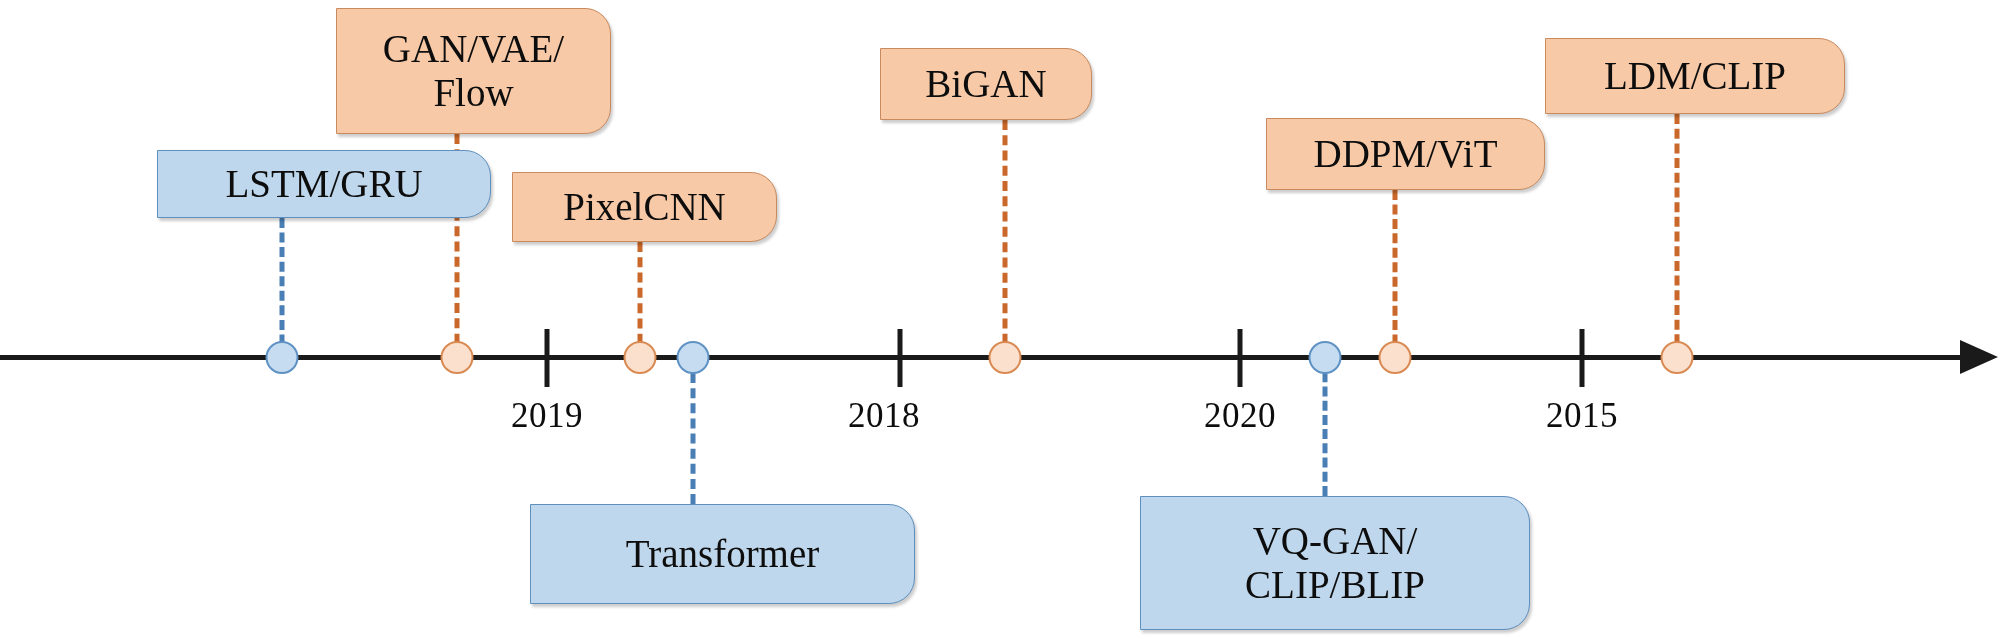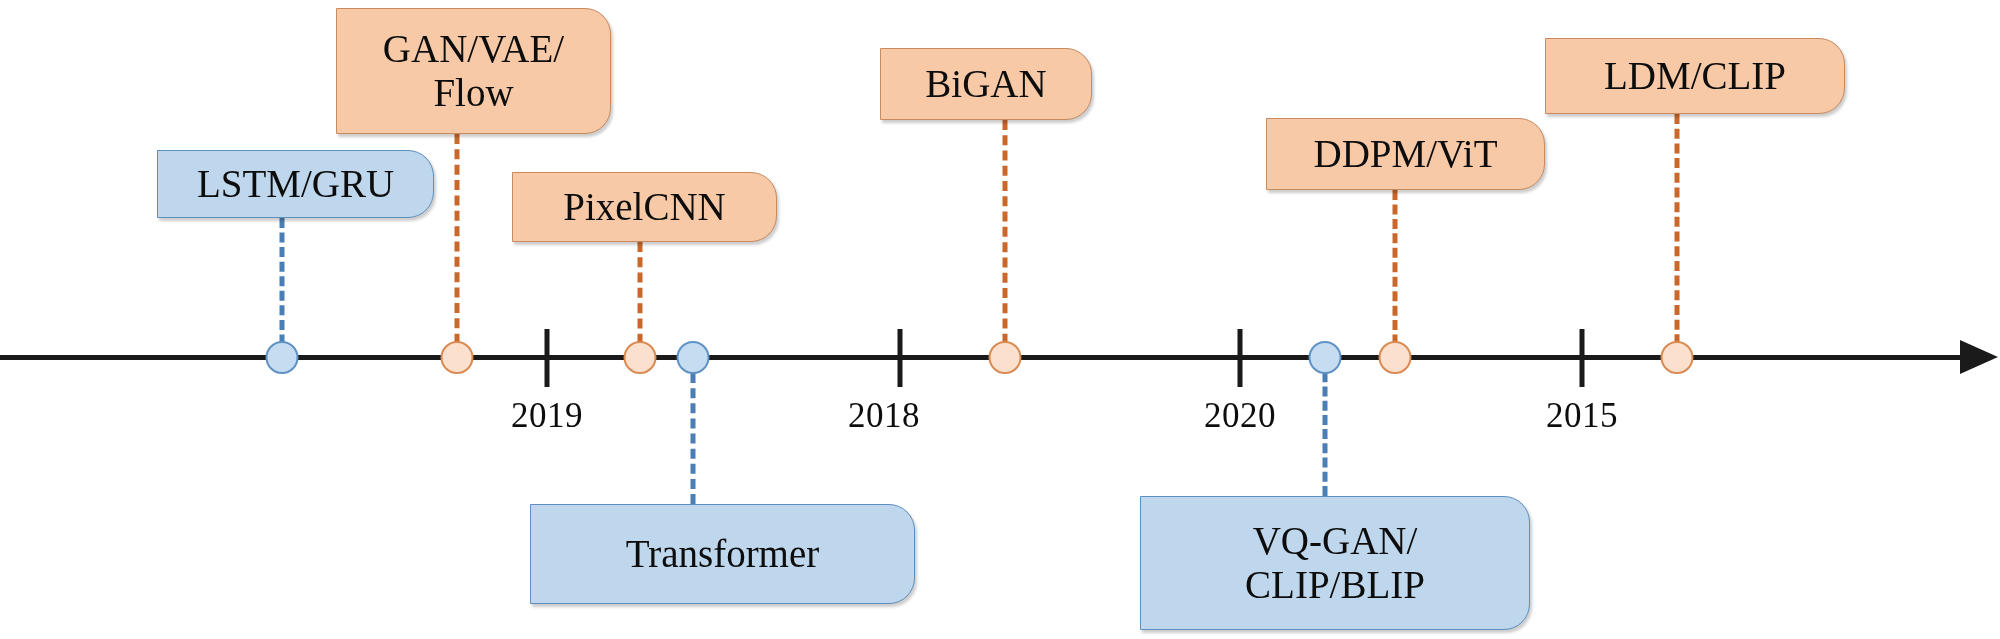--- a/index.html
+++ b/index.html
@@ -120,21 +120,21 @@
       <div class="marker blue" style="left: 282px;"></div>
       <div class="marker orange" style="left: 457px;"></div>
       <div class="marker orange" style="left: 640px;"></div>
       <div class="marker blue" style="left: 693px;"></div>
       <div class="marker orange" style="left: 1005px;"></div>
       <div class="marker blue" style="left: 1325px;"></div>
       <div class="marker orange" style="left: 1395px;"></div>
       <div class="marker orange" style="left: 1677px;"></div>
     </div>
   <div id="boxes-layer">
-      <div class="box blue" style="left: 157px; top: 150px; width: 277px; height: 68px;">LSTM/GRU</div>
+      <div class="box blue" style="left: 157px; top: 150px; width: 334px; height: 68px;">LSTM/GRU</div>
       <div class="box orange" style="left: 336px; top: 8px; width: 275px; height: 126px;">GAN/VAE/
 Flow</div>
       <div class="box orange" style="left: 512px; top: 172px; width: 265px; height: 70px;">PixelCNN</div>
       <div class="box blue" style="left: 530px; top: 504px; width: 385px; height: 100px;">Transformer</div>
       <div class="box orange" style="left: 880px; top: 48px; width: 212px; height: 72px;">BiGAN</div>
       <div class="box blue" style="left: 1140px; top: 496px; width: 390px; height: 134px;">VQ-GAN/
 CLIP/BLIP</div>
       <div class="box orange" style="left: 1266px; top: 118px; width: 279px; height: 72px; text-align: right;">DDPM/ViT</div>
       <div class="box orange" style="left: 1545px; top: 38px; width: 300px; height: 76px;">LDM/CLIP</div>
     </div>

